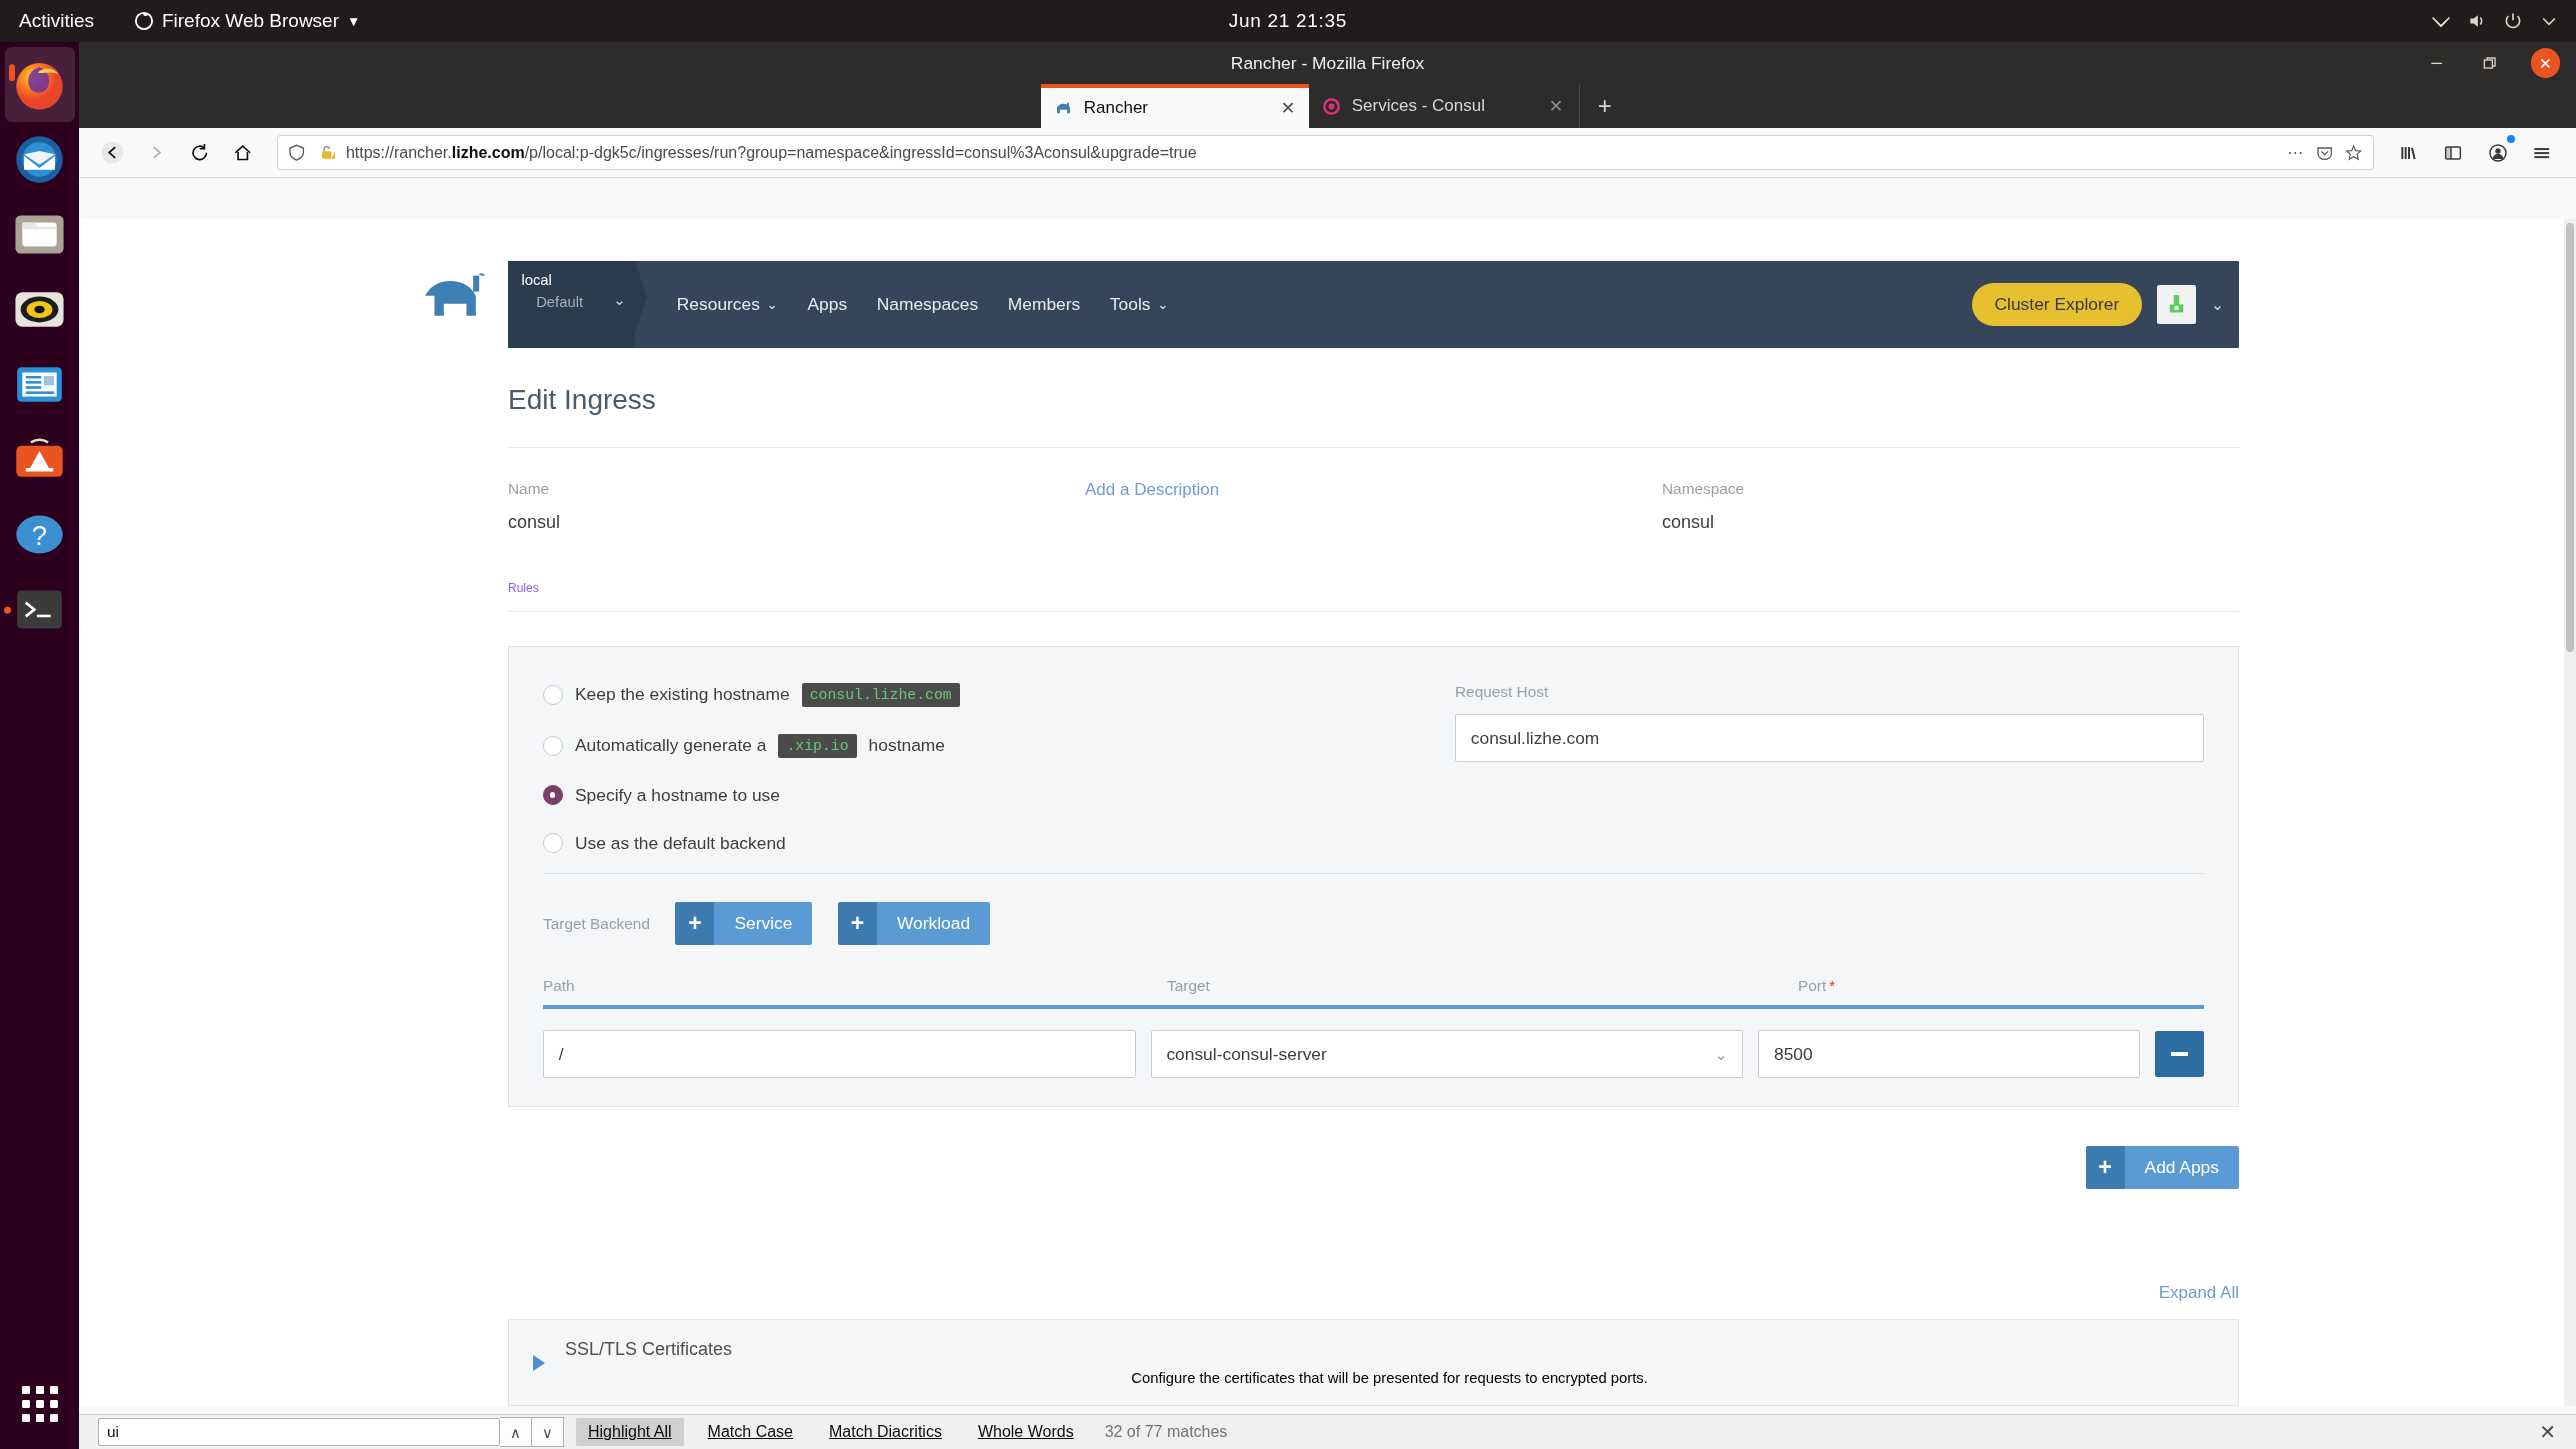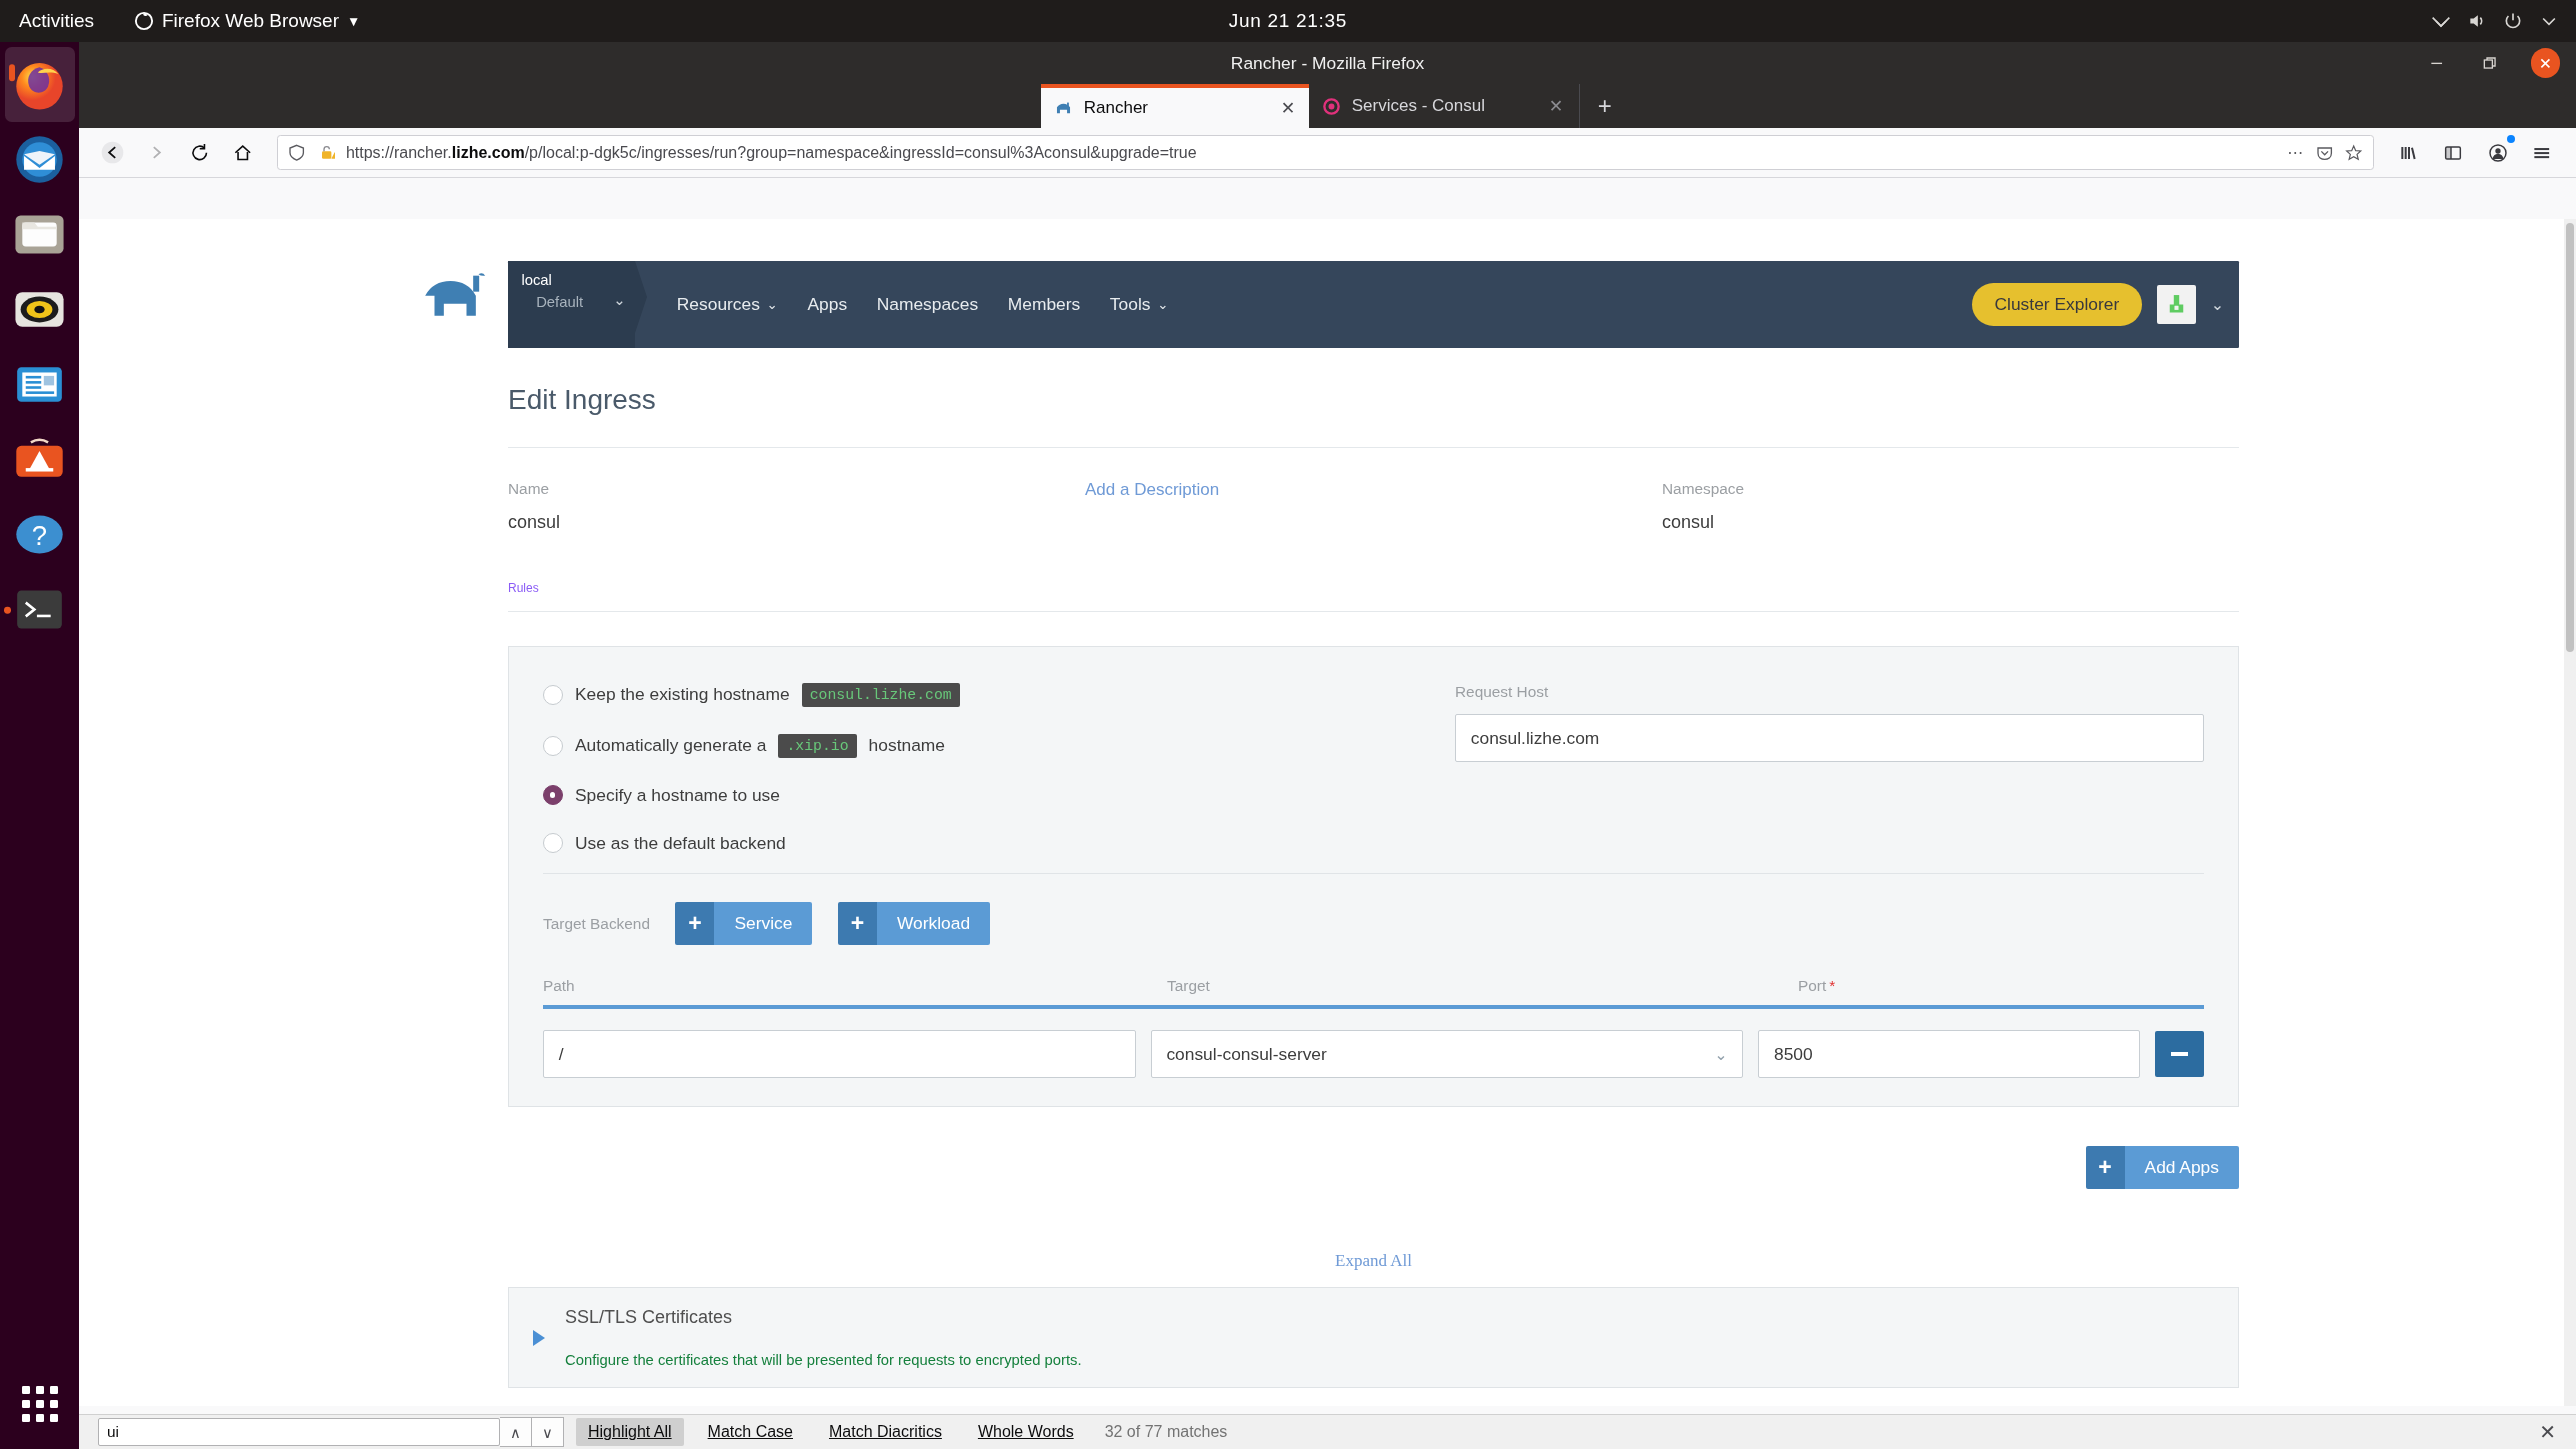--- a/index.html
+++ b/index.html
@@ -182,30 +182,30 @@
   }
   .select .caret { color:#95a3ae; font-size:16px; }
   .btn-minus {
     width:50px; height:46px; background:#2c6ca0; color:#fff; border-radius:2px;
     display:flex; align-items:center; justify-content:center;
   }
   .btn-minus i { display:block; width:17.4px; height:4px; background:#fff; }
 
   #add-rule-wrap { display:flex; justify-content:flex-end; margin-top:39px; }
 
-  #expand-wrap { margin-top:62px; display:flex; justify-content:center;font-family:Liberation Serif, serif; }
+  #expand-wrap { margin-top:94px; display:flex; justify-content:flex-end; }
   .accordion {
     margin-top:16px; border:0.7px solid #dfe3e6; background:#f4f6f7;
     padding:19px 24px; display:flex; align-items:center; gap:20px;
   }
   .acc-caret { color:#4a8fd4; font-size:0; width:0; height:0;
     border-top:8.7px solid transparent; border-bottom:8.7px solid transparent; border-left:12px solid #4a8fd4; flex:none;}
   .acc-text { flex:1; }
   .acc-title { font-size:18px; color:#4f4f4f; }
-  .acc-sub { font-size:14.8px; color:#15803d; margin-top:24px; }
+  .acc-sub { font-size:14.8px; color:#000000; margin-top:10px;text-align:center; }
 
   
   #findbar {
     position:absolute; left:0; bottom:0; width:2497px; height:35px;
     background:#f0f0f0; border-top:0.7px solid #d0d0d0;
     display:flex; align-items:center; gap:0; padding-left:19px; font-size:16px; color:#0c0c0d;
   }
   #find-input {
     width:402px; height:28px; background:#fff; border:0.7px solid #b1b1b3; border-radius:2px;
     display:flex; align-items:center; padding:0 8px; color:#0c0c0d; font-size:15.4px;

